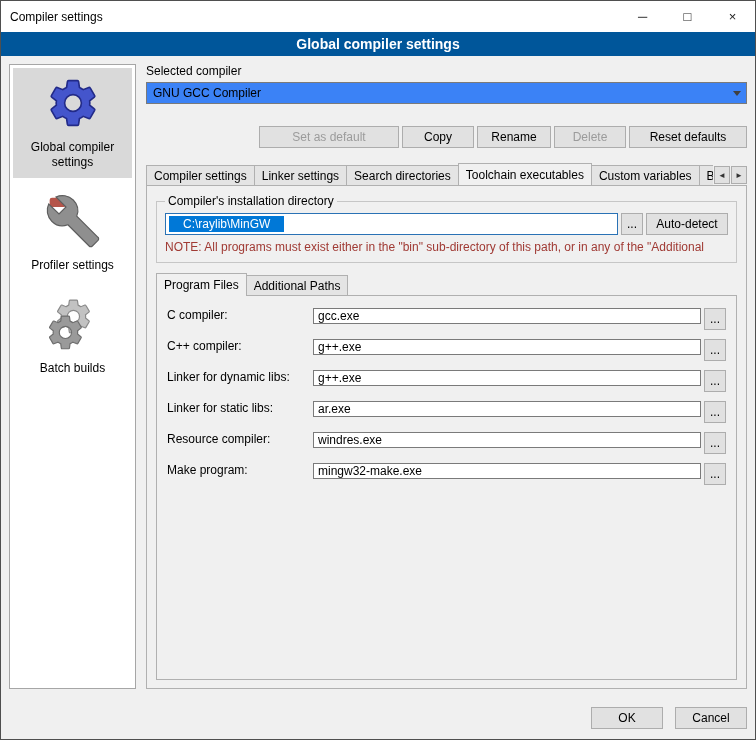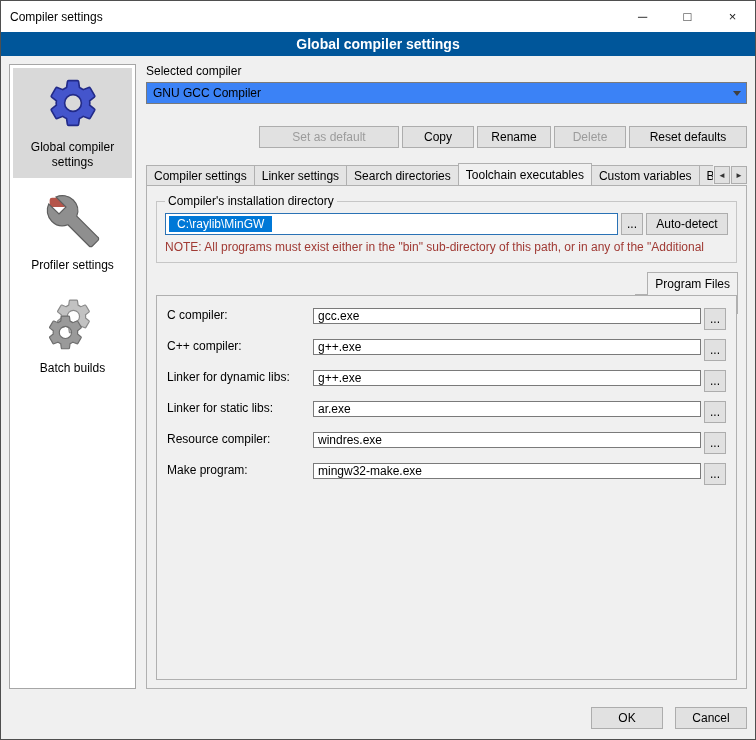--- a/index.html
+++ b/index.html
@@ -47,26 +47,26 @@
   .tab.cut { max-width: 44px; overflow: hidden; }
   .tab-arrows { position: absolute; right: 0; bottom: 1px; display: flex; gap: 1px; }
   .tab-arrow { width: 16px; height: 18px; background: #e1e1e1; border: 1px solid #adadad; font-size: 8px; display: flex; align-items: center; justify-content: center; padding: 0; color: #333; cursor: default; }
 
   .tab-panel { flex: 1 1 auto; border: 1px solid #b0b0b0; background: #f0f0f0; padding: 8px 9px; display: flex; flex-direction: column; min-height: 0; position: relative; z-index: 1; }
 
   fieldset.groupbox { border: 1px solid #c6c6c6; padding: 5px 8px 8px; }
   fieldset.groupbox legend { font-size: 12px; padding: 0 3px; }
   .dir-row { display: flex; gap: 3px; align-items: center; }
   .input-look { flex: 1 1 auto; height: 22px; background: #fff; border: 1px solid #2a72b5; display: flex; align-items: center; padding-left: 3px; font-size: 12px; overflow: hidden; }
-  .sel-text { background: #0078d7; color: #fff; padding: 1px 8px; white-space: nowrap; }
+  .sel-text { background: #0078d7; color: #fff; padding: 1px 14px; white-space: nowrap; }
   .browse-btn { width: 22px; flex: 0 0 22px; padding: 0; }
   .autodetect-btn { width: 82px; flex: 0 0 82px; padding: 0; }
   .note { margin-top: 5px; font-size: 12px; color: #a03a34; white-space: nowrap; overflow: hidden; }
 
-  .inner-tabstrip { display: flex; align-items: flex-end; margin-top: 9px; height: 23px; flex-direction: column; }
+  .inner-tabstrip { display: flex; align-items: flex-end; margin-top: 9px; height: 23px; }
   .inner-panel { flex: 1 1 auto; border: 1px solid #b0b0b0; background: #f0f0f0; padding: 12px 10px; min-height: 0; position: relative; z-index: 1; }
 
   .frow { display: flex; align-items: flex-start; margin-bottom: 9px; }
   .flabel { width: 146px; flex: 0 0 146px; font-size: 12px; }
   .fctrl { flex: 1 1 auto; display: flex; gap: 3px; min-width: 0; }
   input.text { flex: 1 1 auto; height: 16px; border: 1px solid #7a7a7a; background: #fff; font-size: 12px; padding: 0 4px; min-width: 0; }
   .fctrl .combo { flex: 1 1 auto; }
 
   
   .footer { flex: 0 0 42px; display: flex; align-items: center; justify-content: flex-end; gap: 12px; padding: 0 8px; }

